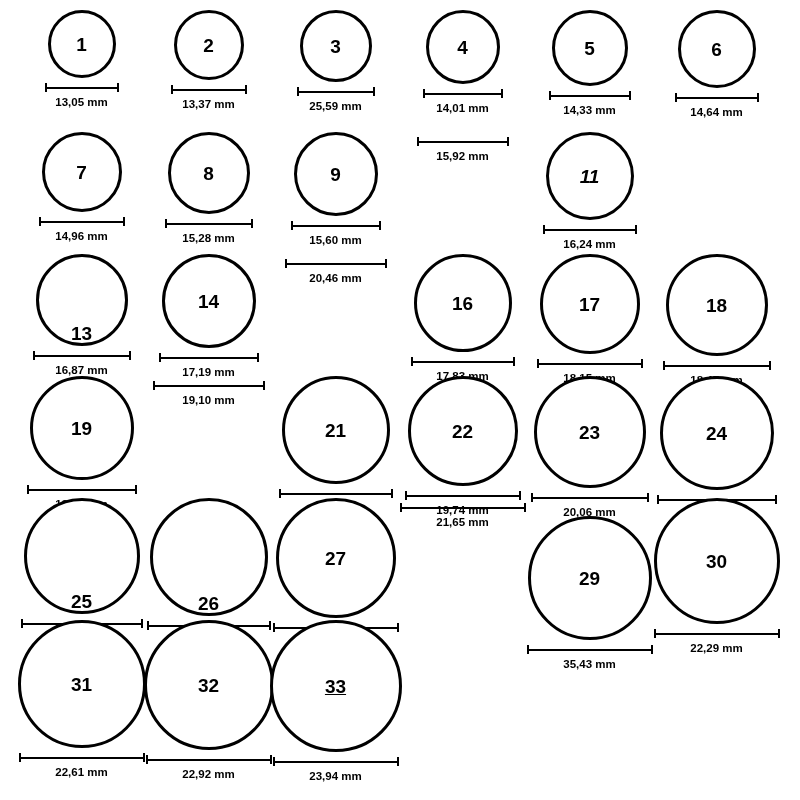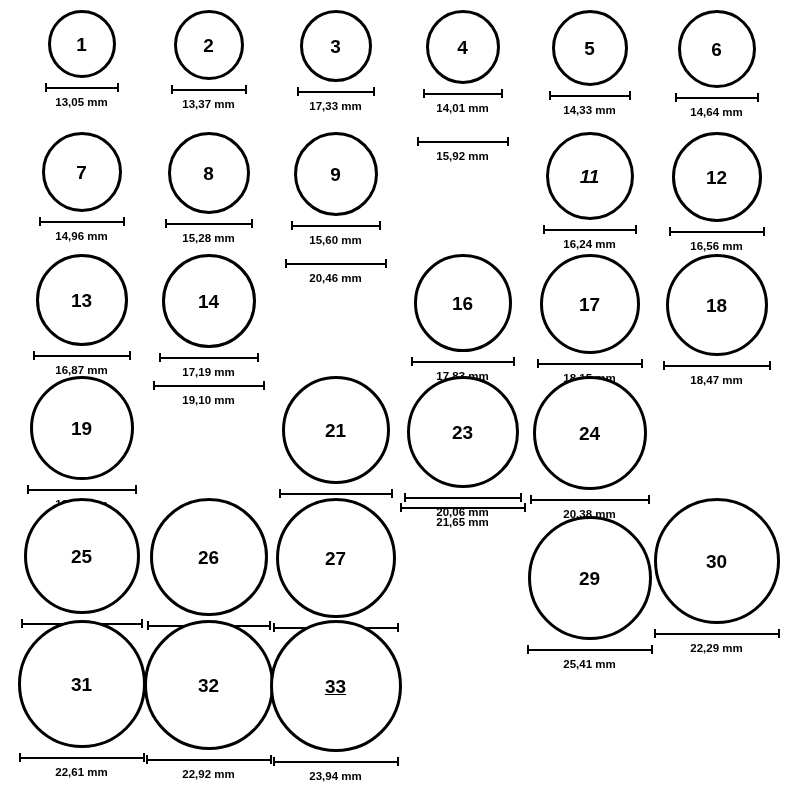--- a/index.html
+++ b/index.html
@@ -129,21 +129,21 @@
         <div class="size-cell">
           <div class="ring-circle" style="width: 72px; height: 72px;">
             <span class="ring-number">3</span>
           </div>
           <div class="caliper">
             <div class="caliper-bar" style="width: 78px;">
               <span class="cap cap-left"></span>
               <span class="cap cap-right"></span>
             </div>
           </div>
-          <div class="mm-label">17,33 mm</div>
+          <div class="mm-label">25,59 mm</div>
         </div>
         <div class="size-cell">
           <div class="ring-circle" style="width: 74px; height: 74px;">
             <span class="ring-number">4</span>
           </div>
           <div class="caliper">
             <div class="caliper-bar" style="width: 80px;">
               <span class="cap cap-left"></span>
               <span class="cap cap-right"></span>
             </div>
@@ -226,36 +226,24 @@
             <span class="ring-number">11</span>
           </div>
           <div class="caliper">
             <div class="caliper-bar" style="width: 94px;">
               <span class="cap cap-left"></span>
               <span class="cap cap-right"></span>
             </div>
           </div>
           <div class="mm-label">16,24 mm</div>
         </div>
-        <div class="size-cell">
-          <div class="ring-circle" style="width: 90px; height: 90px;">
-            <span class="ring-number">12</span>
-          </div>
-          <div class="caliper">
-            <div class="caliper-bar" style="width: 96px;">
-              <span class="cap cap-left"></span>
-              <span class="cap cap-right"></span>
-            </div>
-          </div>
-          <div class="mm-label">16,56 mm</div>
-        </div>
-      </div>
-      <div class="chart-row">
-        <div class="size-cell">
-          <div class="ring-circle" style="width: 92px; height: 92px;">
+      </div>
+      <div class="chart-row">
+        <div class="size-cell">
+          <div class="ring-circle" style="width: 92px; height: 92px; align-items: flex-end;">
             <span class="ring-number">13</span>
           </div>
           <div class="caliper">
             <div class="caliper-bar" style="width: 98px;">
               <span class="cap cap-left"></span>
               <span class="cap cap-right"></span>
             </div>
           </div>
           <div class="mm-label">16,87 mm</div>
         </div>
@@ -345,20 +333,32 @@
           </div>
           <div class="caliper">
             <div class="caliper-bar" style="width: 114px;">
               <span class="cap cap-left"></span>
               <span class="cap cap-right"></span>
             </div>
           </div>
           <div class="mm-label">19,42 mm</div>
         </div>
         <div class="size-cell">
+          <div class="ring-circle" style="width: 110px; height: 110px;">
+            <span class="ring-number">22</span>
+          </div>
+          <div class="caliper">
+            <div class="caliper-bar" style="width: 116px;">
+              <span class="cap cap-left"></span>
+              <span class="cap cap-right"></span>
+            </div>
+          </div>
+          <div class="mm-label">19,74 mm</div>
+        </div>
+        <div class="size-cell">
           <div class="ring-circle" style="width: 112px; height: 112px;">
             <span class="ring-number">23</span>
           </div>
           <div class="caliper">
             <div class="caliper-bar" style="width: 118px;">
               <span class="cap cap-left"></span>
               <span class="cap cap-right"></span>
             </div>
           </div>
           <div class="mm-label">20,06 mm</div>
@@ -371,33 +371,33 @@
             <div class="caliper-bar" style="width: 120px;">
               <span class="cap cap-left"></span>
               <span class="cap cap-right"></span>
             </div>
           </div>
           <div class="mm-label">20,38 mm</div>
         </div>
       </div>
       <div class="chart-row">
         <div class="size-cell">
-          <div class="ring-circle" style="width: 116px; height: 116px;">
+          <div class="ring-circle" style="width: 116px; height: 116px; align-items: flex-end;">
             <span class="ring-number">25</span>
           </div>
           <div class="caliper">
             <div class="caliper-bar" style="width: 122px;">
               <span class="cap cap-left"></span>
               <span class="cap cap-right"></span>
             </div>
           </div>
           <div class="mm-label">20,70 mm</div>
         </div>
         <div class="size-cell">
-          <div class="ring-circle" style="width: 118px; height: 118px;">
+          <div class="ring-circle" style="width: 118px; height: 118px; align-items: flex-end;">
             <span class="ring-number">26</span>
           </div>
           <div class="caliper">
             <div class="caliper-bar" style="width: 124px;">
               <span class="cap cap-left"></span>
               <span class="cap cap-right"></span>
             </div>
           </div>
           <div class="mm-label">21,01 mm</div>
         </div>
@@ -425,21 +425,21 @@
         <div class="size-cell">
           <div class="ring-circle" style="width: 124px; height: 124px; margin-top: 18px;">
             <span class="ring-number">29</span>
           </div>
           <div class="caliper">
             <div class="caliper-bar" style="width: 126px;">
               <span class="cap cap-left"></span>
               <span class="cap cap-right"></span>
             </div>
           </div>
-          <div class="mm-label">25,41 mm</div>
+          <div class="mm-label">35,43 mm</div>
         </div>
         <div class="size-cell">
           <div class="ring-circle" style="width: 126px; height: 126px;">
             <span class="ring-number">30</span>
           </div>
           <div class="caliper">
             <div class="caliper-bar" style="width: 126px;">
               <span class="cap cap-left"></span>
               <span class="cap cap-right"></span>
             </div>

